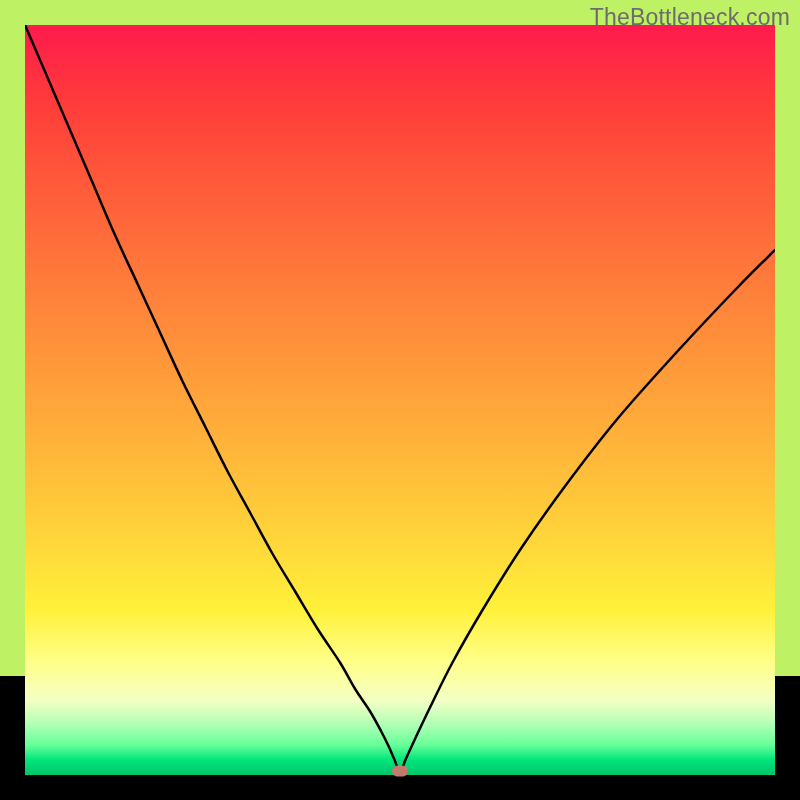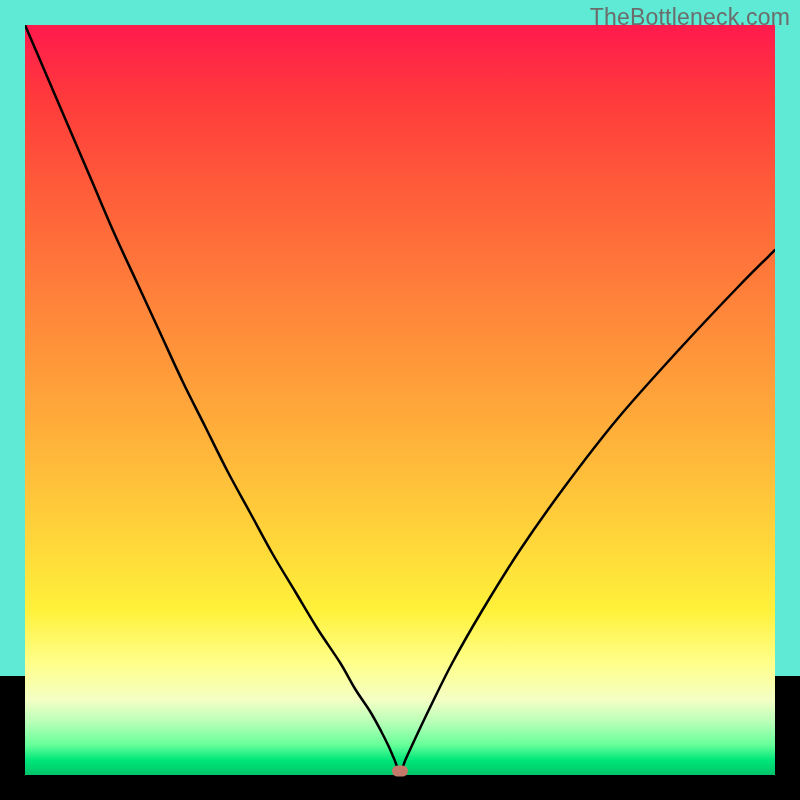--- a/index.html
+++ b/index.html
@@ -8,21 +8,21 @@
     width: 800px;
     height: 800px;
     background: #000;
     font-family: Arial, Helvetica, sans-serif;
     overflow: hidden;
   }
   .frame {
     position: relative;
     width: 800px;
     height: 676px;
-    background: #5eead4;
+    background: #bef264;
     text-decoration: underline;
   }
   .plot-area {
     position: absolute;
     left: 25px;
     top: 25px;
     width: 750px;
     height: 750px;
     
     background: linear-gradient(

